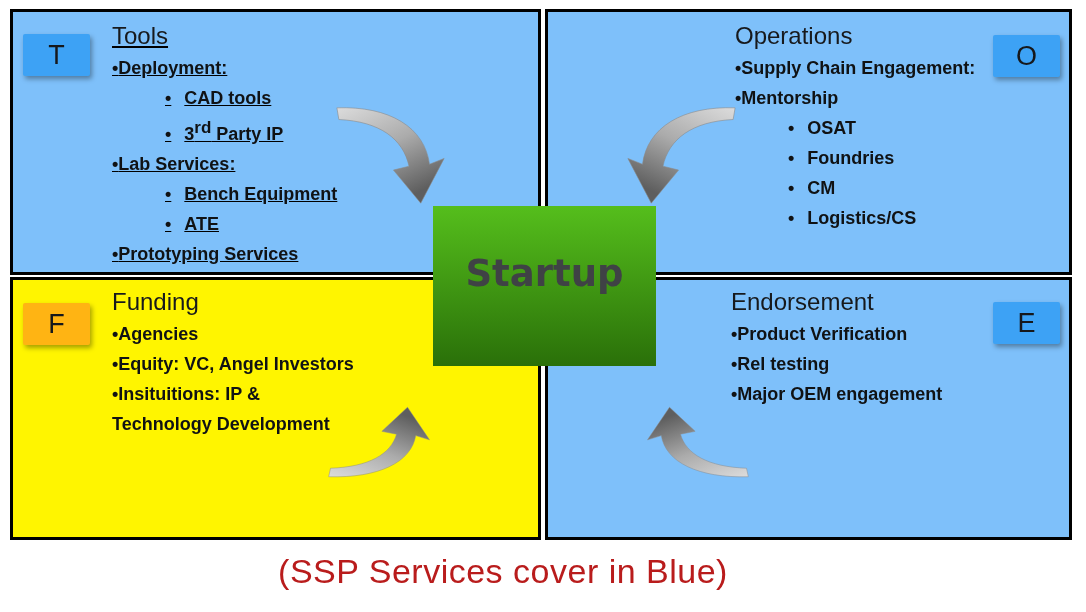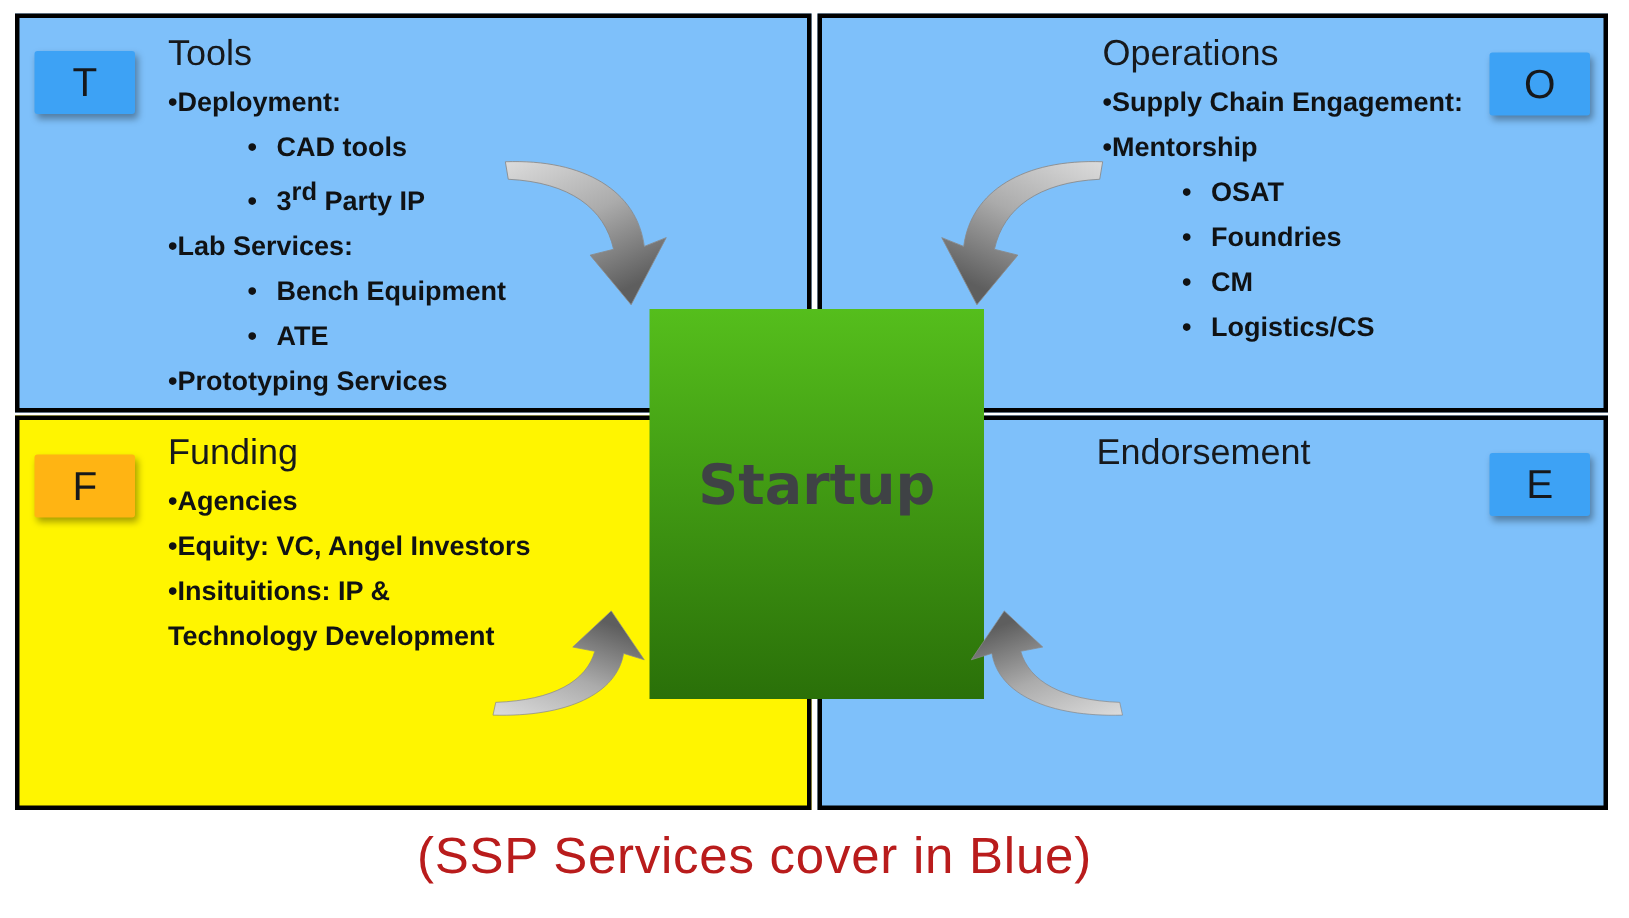--- a/index.html
+++ b/index.html
@@ -26,39 +26,39 @@
     display: flex; align-items: center; justify-content: center;
     font-size: 27px; color: #16181b;
     box-shadow: 2px 3px 5px rgba(0,0,0,0.35);
   }
   #q-tools .badge       { left: 10px;  top: 22px; }
   #q-operations .badge  { left: 445px; top: 23px; }
   #q-funding .badge     { left: 10px;  top: 23px; }
   #q-endorsement .badge { left: 445px; top: 22px; }
 
   .content { position: absolute; top: 8px; }
-  #q-tools .content       { left: 99px; }
+  #q-tools .content       { left: 99px; text-decoration: underline; }
   #q-operations .content  { left: 187px; }
   #q-funding .content     { left: 99px;  top: 6px; }
   #q-endorsement .content { left: 183px; top: 6px; }
 
   .q-title {
     font-size: 24px; line-height: 32px; font-weight: 400;
     color: #17191c; margin-bottom: 1px;
   }
   .line {
     font-size: 18px; line-height: 30px; font-weight: 600;
     color: #101214; white-space: nowrap;
   }
   .line.l2 { padding-left: 53px; }
   .line .b2 { margin-right: 13px; }
   .line sup { font-size: 17px; }
 
   .startup {
-    position: absolute; left: 433px; top: 206px; width: 223px; height: 260px;
+    position: absolute; left: 433px; top: 206px; width: 223px; height: 160px;
     display: flex; align-items: center; justify-content: center;
     padding-bottom: 26px; box-sizing: border-box;
     font-family: "DejaVu Sans", sans-serif; font-weight: bold;
     font-size: 37px; z-index: 6;
   }
 
   .arrow { position: absolute; z-index: 7; }
   #arrow-tl { left: 333px; top: 102px; width: 117px; height: 107px; }
   #arrow-tr { left: 622px; top: 102px; width: 117px; height: 107px; transform: scaleX(-1); }
   #arrow-bl { left: 325px; top: 403px; width: 110px; height: 78px;  transform: scaleY(-1); }
@@ -126,20 +126,25 @@
           <div class="line">•<span>Insituitions: IP &amp;</span></div>
           <div class="line"><span>Technology Development</span></div>
         </div>
     </div>
   </div>
 
   <div class="quadrant" id="q-endorsement" style="background: rgb(126, 192, 250); border-color: rgb(0, 0, 0);">
     <div class="badge" style="background: rgb(61, 162, 245);">E</div>
     <div class="content">
       <div class="q-title">Endorsement</div>
+      <div class="items">
+          <div class="line">•<span>Product Verification</span></div>
+          <div class="line">•<span>Rel testing</span></div>
+          <div class="line">•<span>Major OEM engagement</span></div>
+        </div>
     </div>
   </div>
 
   <svg class="arrow" id="arrow-tl" viewBox="0 0 120 110" preserveAspectRatio="none">
     <path d="M4,6 C58,4 94,26 99,64 L114,58 L90,104 L62,70 L78,66 C72,38 48,20 6,18 Z" fill="url(#arrowGrad)" stroke="#8a8a8a" stroke-width="0.6"></path>
   </svg>
   <svg class="arrow" id="arrow-tr" viewBox="0 0 120 110" preserveAspectRatio="none">
     <path d="M4,6 C58,4 94,26 99,64 L114,58 L90,104 L62,70 L78,66 C72,38 48,20 6,18 Z" fill="url(#arrowGrad)" stroke="#8a8a8a" stroke-width="0.6"></path>
   </svg>
   <svg class="arrow" id="arrow-bl" viewBox="0 0 120 110" preserveAspectRatio="none">

